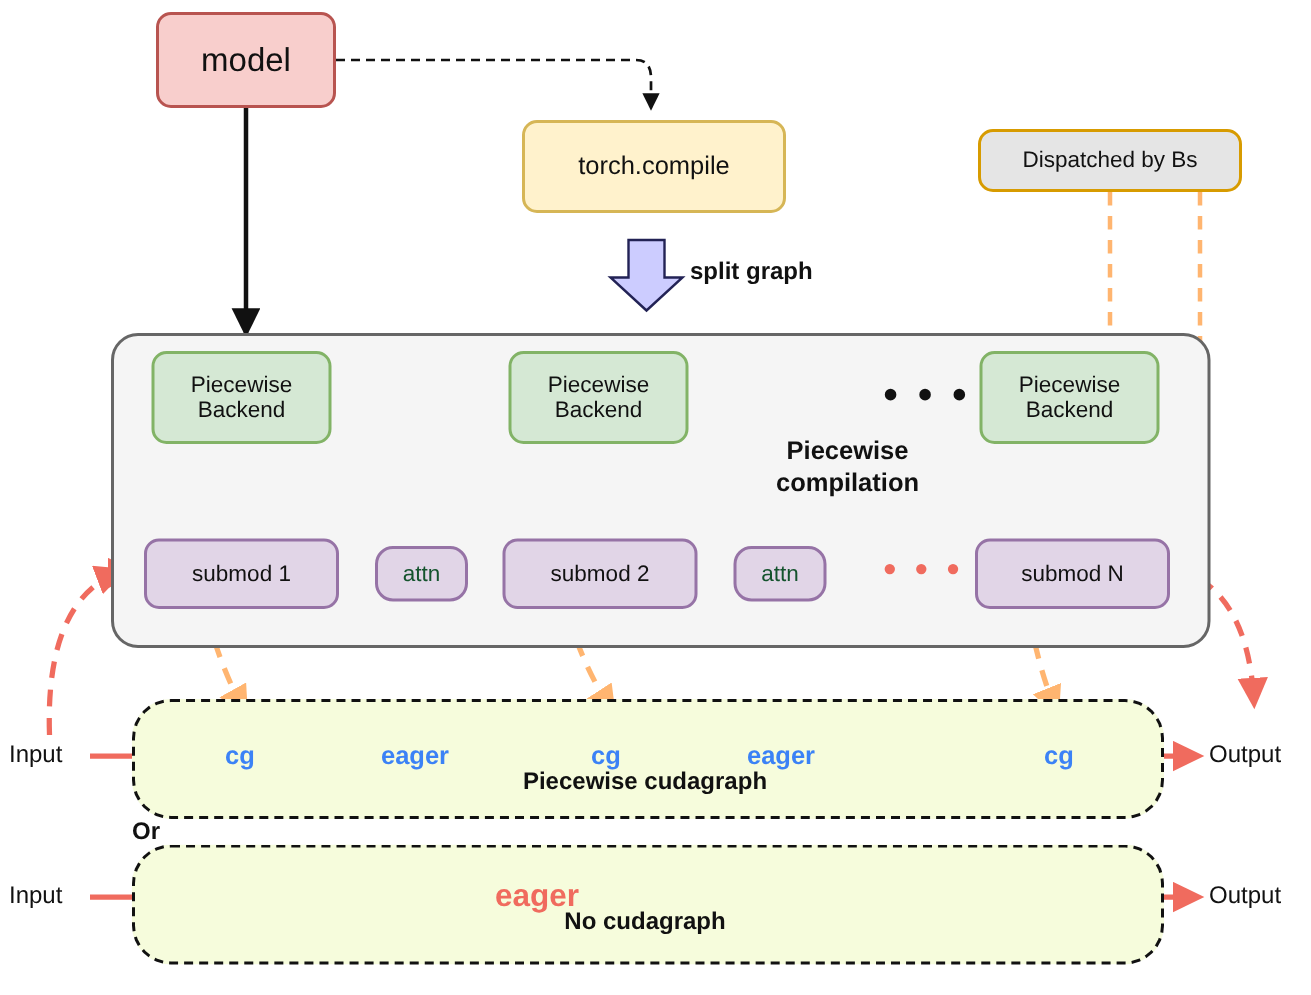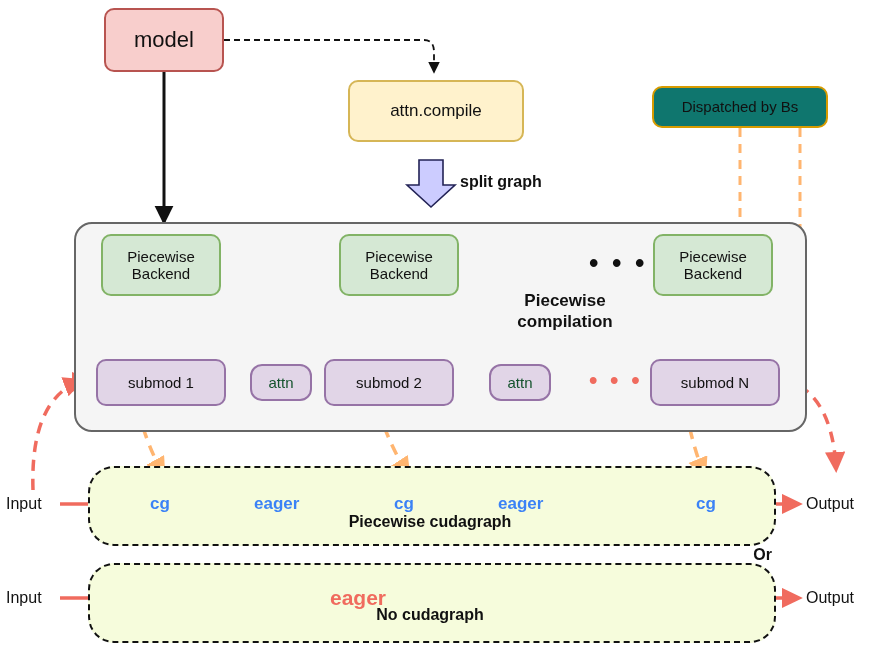--- a/index.html
+++ b/index.html
@@ -7,49 +7,49 @@
        font-family:"Liberation Sans","DejaVu Sans",sans-serif;}
   #stage{position:absolute;left:0;top:0;width:874px;height:663px;}
   svg#wires{position:absolute;left:0;top:0;width:874px;height:663px;pointer-events:none;}
   .node{position:absolute;box-sizing:border-box;display:flex;align-items:center;
         justify-content:center;text-align:left;line-height:1.15;}
   .rbox{border-radius:10px;border-width:2px;border-style:solid;}
   .model{left:104px;top:8px;width:120px;height:64px;background:#f8cecc;border-color:#b85450;
          font-size:22px;color:#111;}
   .tcompile{left:348px;top:80px;width:176px;height:62px;background:#fff2cc;border-color:#d6b656;
             font-size:17px;color:#111;}
-  .dispatch{left:652px;top:86px;width:176px;height:42px;background:#0f766e;border-color:#d79b00;
+  .dispatch{left:652px;top:86px;width:176px;height:42px;background:#e5e5e5;border-color:#d79b00;
             border-width:2.5px;font-size:15px;color:#111;}
   .panel{left:74px;top:222px;width:733px;height:210px;background:#f5f5f5;
          border:2px solid #666;border-radius:18px;}
   .pbe{width:120px;height:62px;background:#d5e8d4;border-color:#82b366;font-size:15px;
        color:#111;flex-direction:column;}
   .pbe1{left:101px;top:234px;} .pbe2{left:339px;top:234px;} .pbe3{left:653px;top:234px;}
   .submod{height:47px;background:#e1d5e7;border-color:#9673a6;font-size:15px;color:#111;}
-  .sm1{left:96px;top:359px;width:130px;} .sm2{left:324px;top:359px;width:130px;}
+  .sm1{left:96px;top:359px;width:130px;} .sm2{left:335px;top:359px;width:130px;}
   .sm3{left:650px;top:359px;width:130px;}
   .attn{height:37px;width:62px;background:#e1d5e7;border-color:#9673a6;font-size:15px;
         border-radius:12px;color:#14532d;}
   .attn1{left:250px;top:364px;} .attn2{left:489px;top:364px;}
   .ellip{position:absolute;font-size:27px;color:#111;letter-spacing:3px;font-weight:700;}
   .e-top{left:589px;top:248px;} .e-mid{left:589px;top:366px;font-size:24px;color:#f06b5e;}
   .e-cg{left:601px;top:485px;font-size:24px;color:#f06b5e;}
   .pclabel{position:absolute;left:495px;top:290px;width:140px;text-align:center;font-size:17px;
            font-weight:bold;color:#111;line-height:1.25;}
   .cgbox{position:absolute;left:88px;top:466px;width:684px;height:76px;background:#f6fcdc;
          border:2px dashed #111;border-radius:26px;}
   .ncbox{position:absolute;left:88px;top:563px;width:684px;height:76px;background:#f6fcdc;
          border:2px dashed #111;border-radius:26px;}
   .stage-lbl{position:absolute;font-size:17px;color:#3b82f6;font-weight:bold;}
   .io{position:absolute;font-size:16px;font-weight:normal;color:#111;}
   .cglabel{position:absolute;left:88px;top:513px;width:684px;text-align:center;
            font-size:16px;font-weight:bold;color:#111;}
   .nclabel{position:absolute;left:88px;top:606px;width:684px;text-align:center;
            font-size:16px;font-weight:bold;color:#111;}
-  .orlabel{position:absolute;left:88px;top:546px;width:684px;text-align:right;
+  .orlabel{position:absolute;left:88px;top:546px;width:684px;text-align:left;
            font-size:16px;font-weight:bold;color:#111;}
   .splitlbl{position:absolute;left:460px;top:173px;font-size:16px;font-weight:bold;color:#111;}
   .eagerbig{position:absolute;font-size:21px;color:#f06b5e;font-weight:bold;}
 </style>
 </head>
 <body>
 
 <div id="stage">
 
   <svg id="wires" viewBox="0 0 874 663">
@@ -104,21 +104,21 @@
 
     <path d="M60,598 L320,598" fill="none" stroke="#f06b5e" stroke-width="3.5" marker-end="url(#ar-red)"></path>
     <path d="M410,598 L798,598" fill="none" stroke="#f06b5e" stroke-width="3.5" marker-end="url(#ar-red)"></path>
   </svg>
 
   <div class="node rbox model">
     <span>model</span>
   </div>
 
   <div class="node rbox tcompile">
-    <span>attn.compile</span>
+    <span>torch.compile</span>
   </div>
 
   <div class="node rbox dispatch">
     <span>Dispatched by Bs</span>
   </div>
 
   <div class="splitlbl">split graph</div>
 
   <div class="node panel"></div>
 

